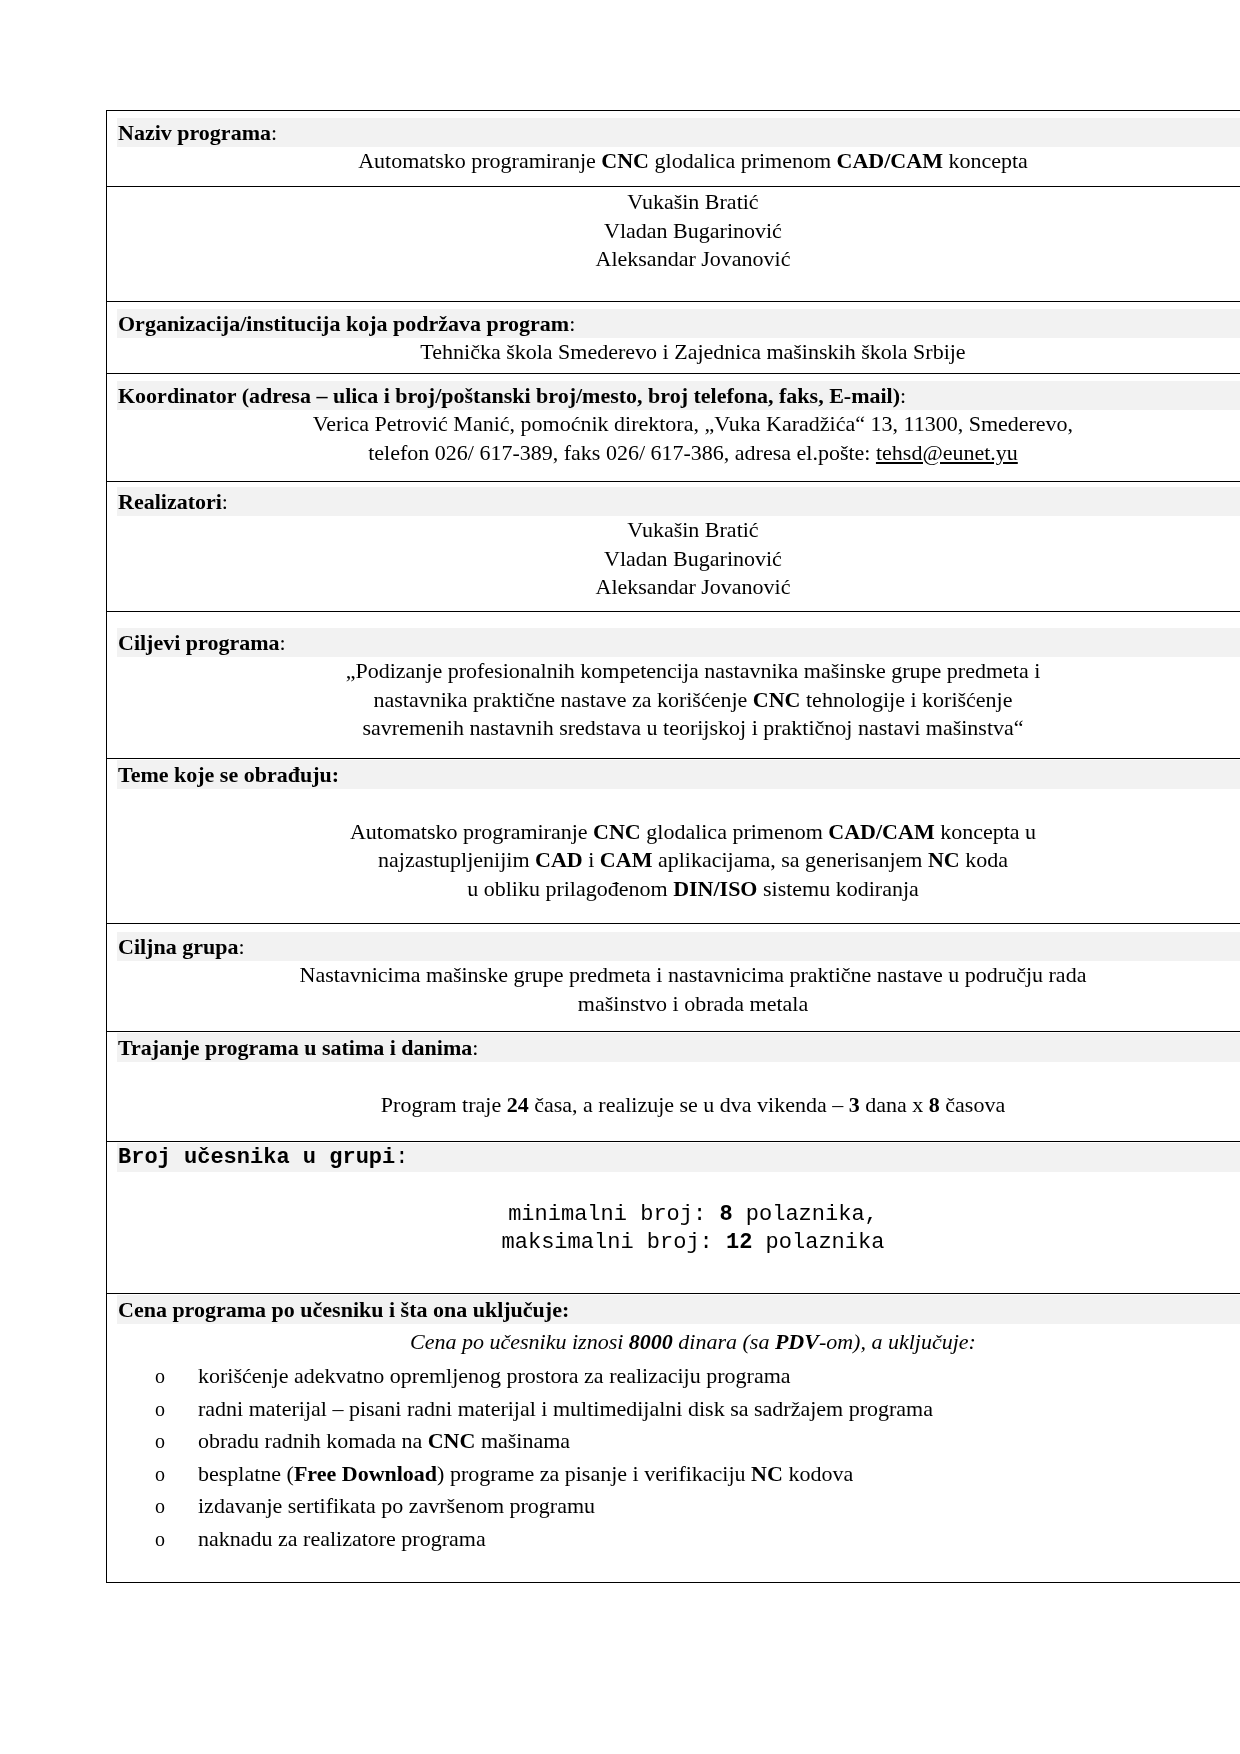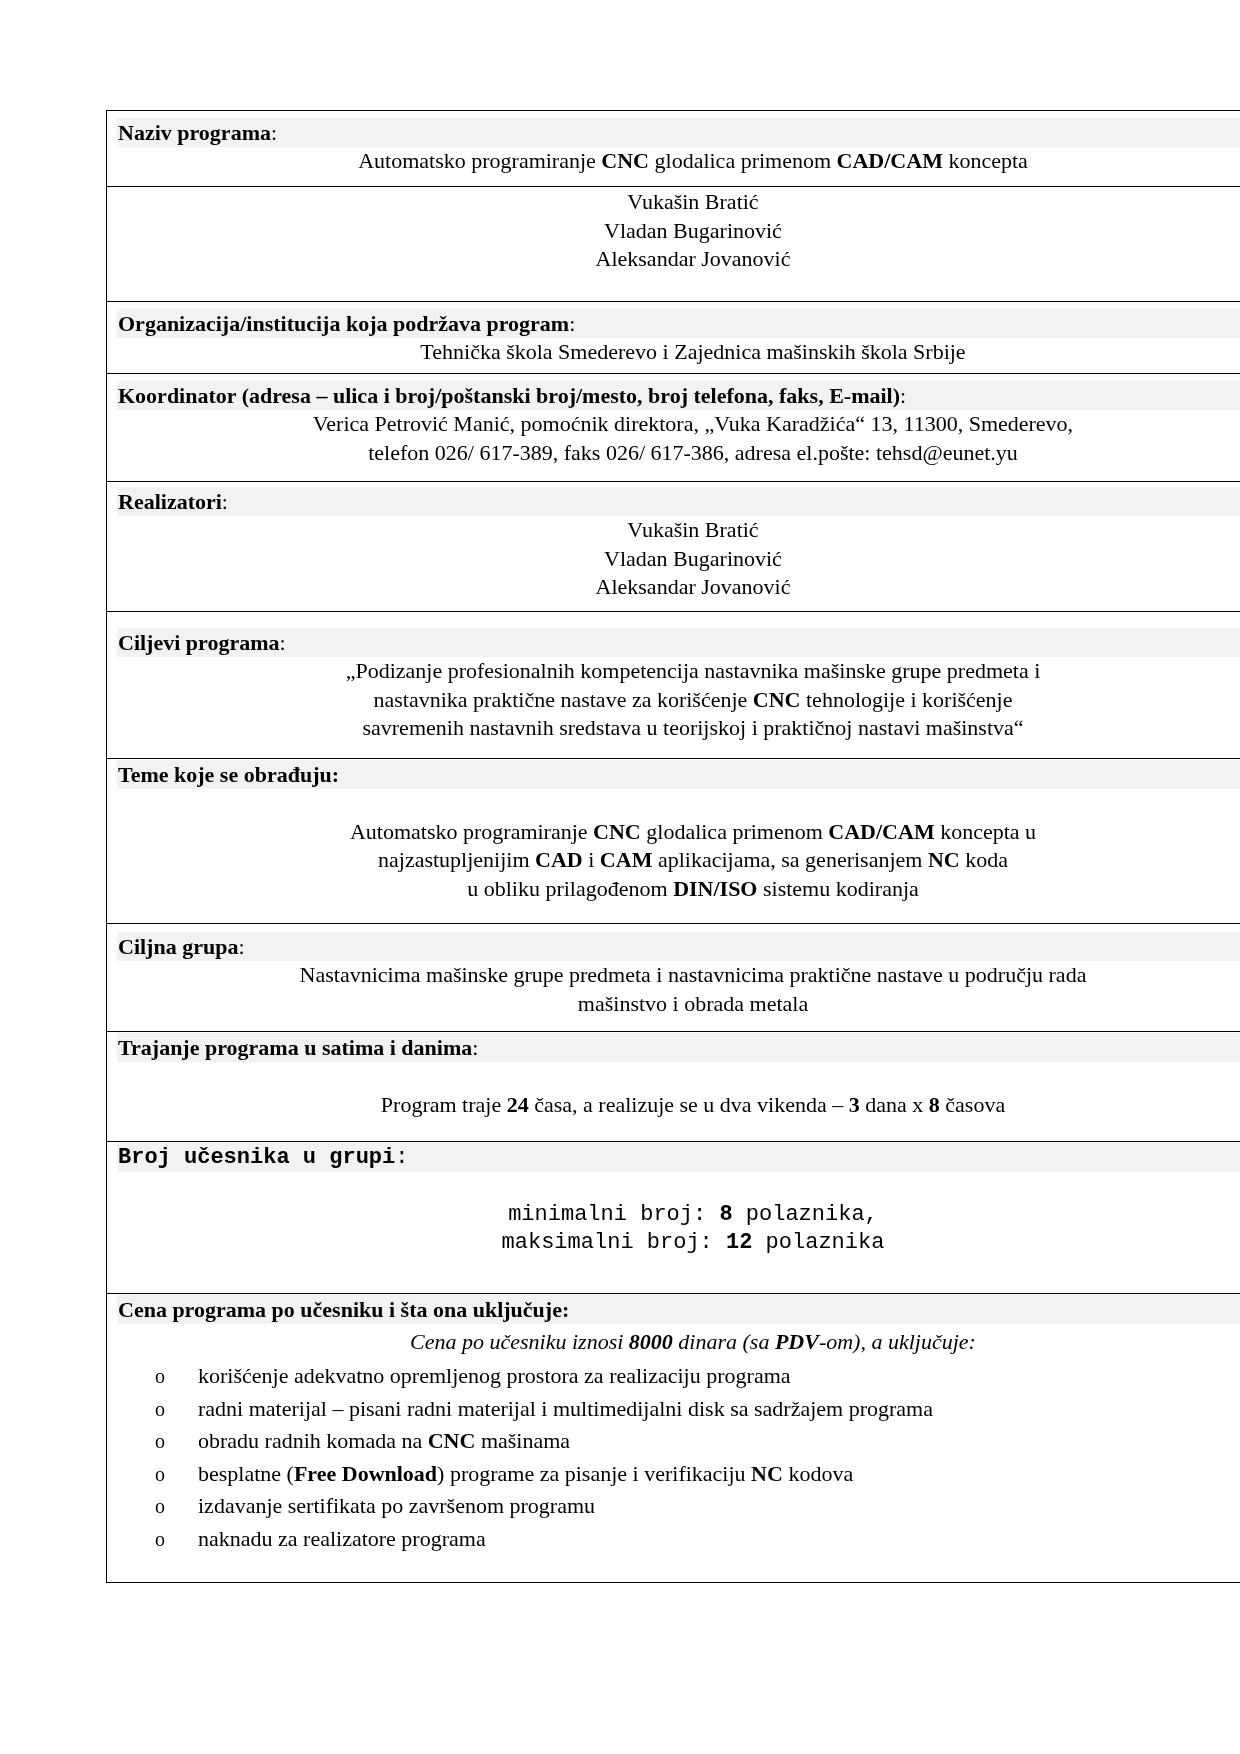--- a/index.html
+++ b/index.html
@@ -12,21 +12,21 @@
     position: absolute; left: 106px; top: 110px; width: 1172px;
     border: 1.5px solid #000; box-sizing: border-box;
   }
   .row { border-top: 1.5px solid #000; box-sizing: border-box; padding: 0 8px 0 10px; position: relative; }
   .row:first-child { border-top: none; }
   .hdr { background: #f2f2f2; margin-right: 0; padding-left: 1px; height: 29px; line-height: 29px; }
   .hdr b { font-weight: bold; }
   .body-line { white-space: nowrap; text-align: center; }
   .spacer { height: 28.5px; }
   b { font-weight: bold; }
-  .link { color: #000; }
+  .link { text-decoration: underline; color: #000; }
   ul.bullets { list-style: none; margin: 0; padding: 0; }
   ul.bullets li { position: relative; padding-left: 81px; height: 32.5px; line-height: 32.5px; }
   ul.bullets li .bul { position: absolute; left: 38px; top: 0; font-size: 20px; }
 </style>
 </head>
 <body>
 
 <div class="sheet">
 
   <div class="row" style="height:75px; padding-top:7px;">

